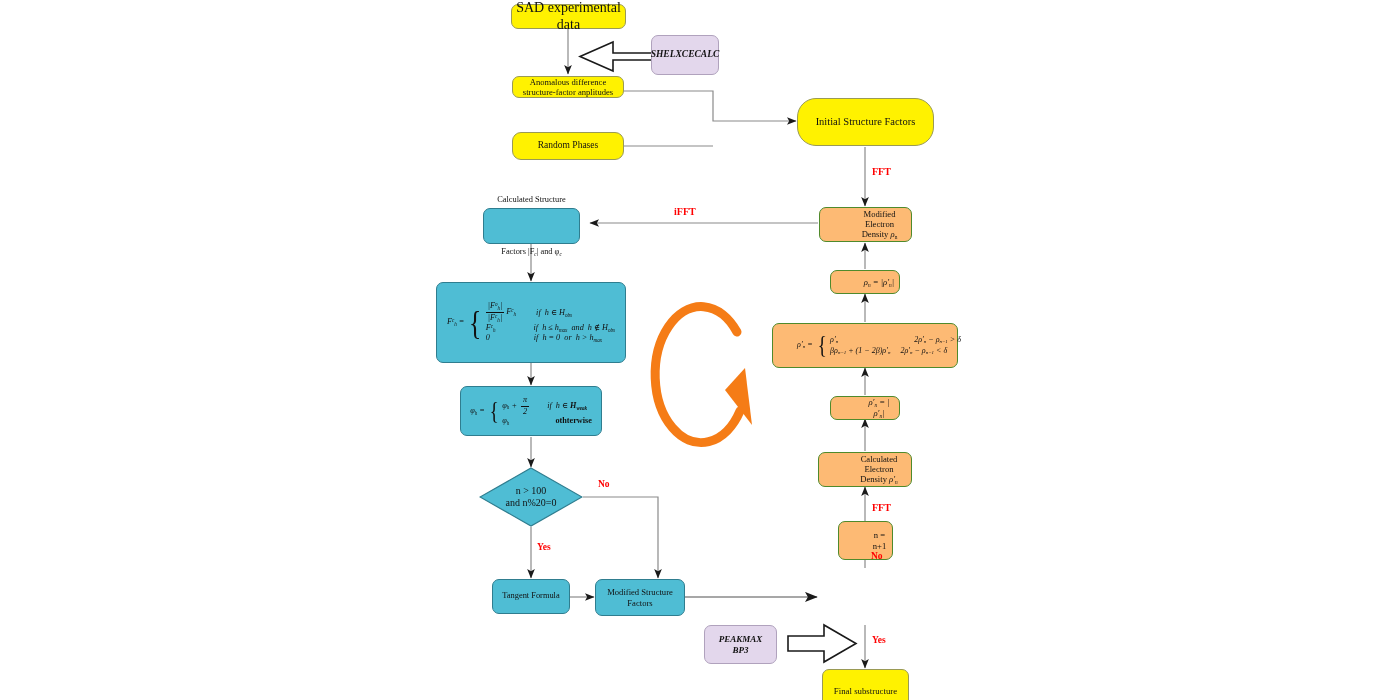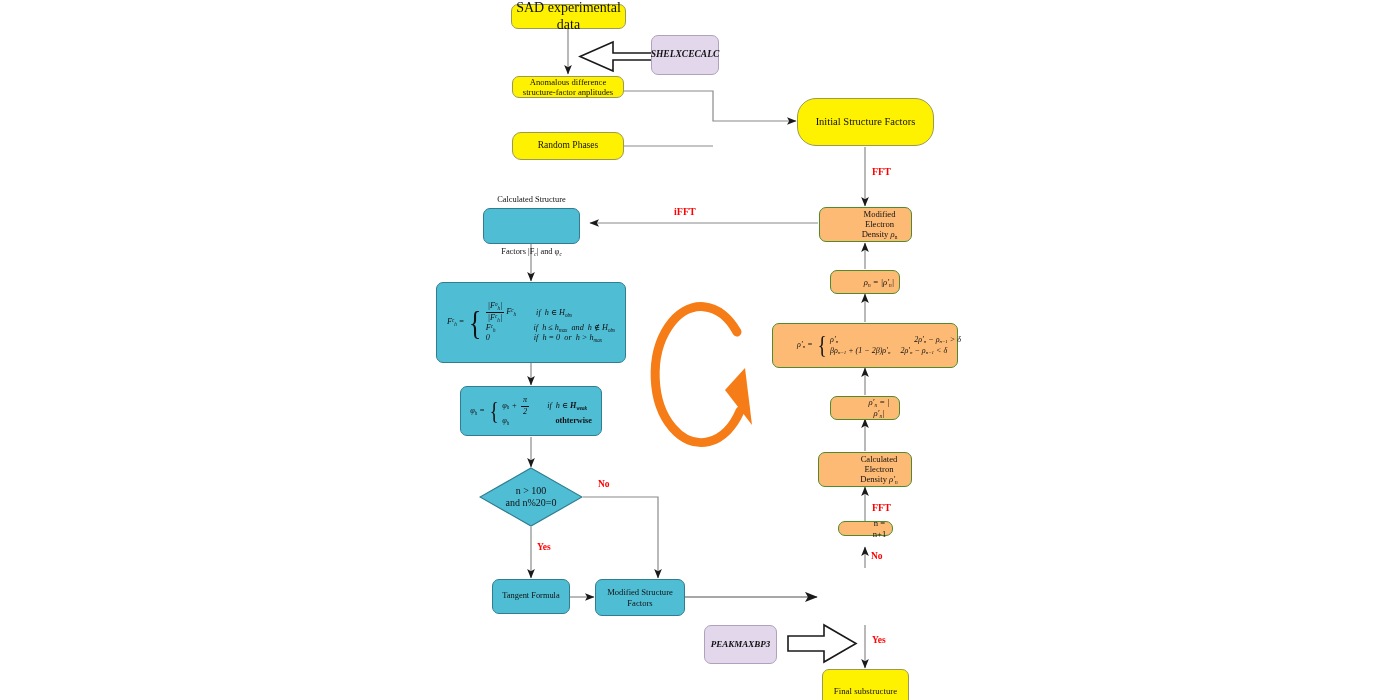--- a/index.html
+++ b/index.html
@@ -254,21 +254,21 @@
 
   <div class="node blue" style="left:492px; top:579px; width:78px; height:35px; font-size:8.4px;">
     <span>Tangent Formula</span>
   </div>
 
   <div class="node blue" style="left:595px; top:579px; width:90px; height:37px; font-size:8.6px; flex-direction:column;">
     <span>Modified Structure</span>
     <span>Factors</span>
   </div>
 
-  <div class="node lav" style="left:704px; top:625px; width:73px; height:39px; font-size:9px; flex-direction:row;">
+  <div class="node lav" style="left:704px; top:625px; width:73px; height:39px; font-size:9px; flex-direction:column;">
     <span>PEAKMAX</span>
     <span>BP3</span>
   </div>
 
 
   <div class="node yellow" style="left:822px; top:669px; width:87px; height:44px; font-size:8.8px;">
     <span>Final substructure</span>
   </div>
 
   <div class="node green" style="left:830px; top:270px; width:70px; height:24px; font-size:8.6px;">
@@ -292,21 +292,21 @@
 
   <div class="node green" style="left:830px; top:396px; width:70px; height:24px; font-size:8.6px;">
     <span class="it">ρ′<sub>n</sub> = |ρ′<sub>n</sub>|</span>
   </div>
 
   <div class="node green" style="left:818px; top:452px; width:94px; height:35px; font-size:8.6px; flex-direction:column;">
     <span>Calculated Electron</span>
     <span>Density <span class="it">ρ′<sub>n</sub></span></span>
   </div>
 
-  <div class="node green" style="left:838px; top:521px; width:55px; height:15px; font-size:8.6px;">
+  <div class="node green" style="left:838px; top:521px; width:55px; height:39px; font-size:8.6px;">
     <span>n = n+1</span>
   </div>
 
   <div class="edge-label" style="left:872px; top:166px; font-size:10px;">FFT</div>
   <div class="edge-label" style="left:674px; top:206px; font-size:10px;">iFFT</div>
   <div class="edge-label" style="left:872px; top:502px; font-size:10px;">FFT</div>
   <div class="edge-label" style="left:537px; top:542px; font-size:9.5px;">Yes</div>
   <div class="edge-label" style="left:598px; top:479px; font-size:9.5px;">No</div>
   <div class="edge-label" style="left:871px; top:551px; font-size:9.5px;">No</div>
   <div class="edge-label" style="left:872px; top:635px; font-size:9.5px;">Yes</div>

